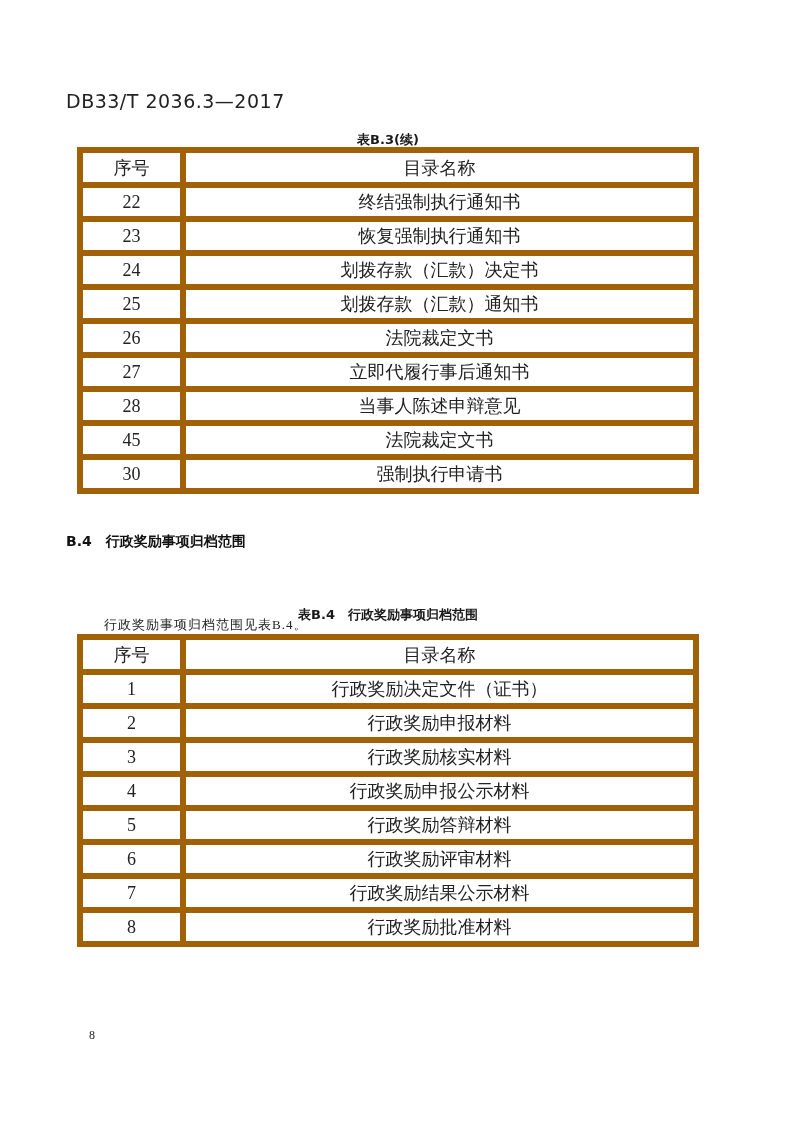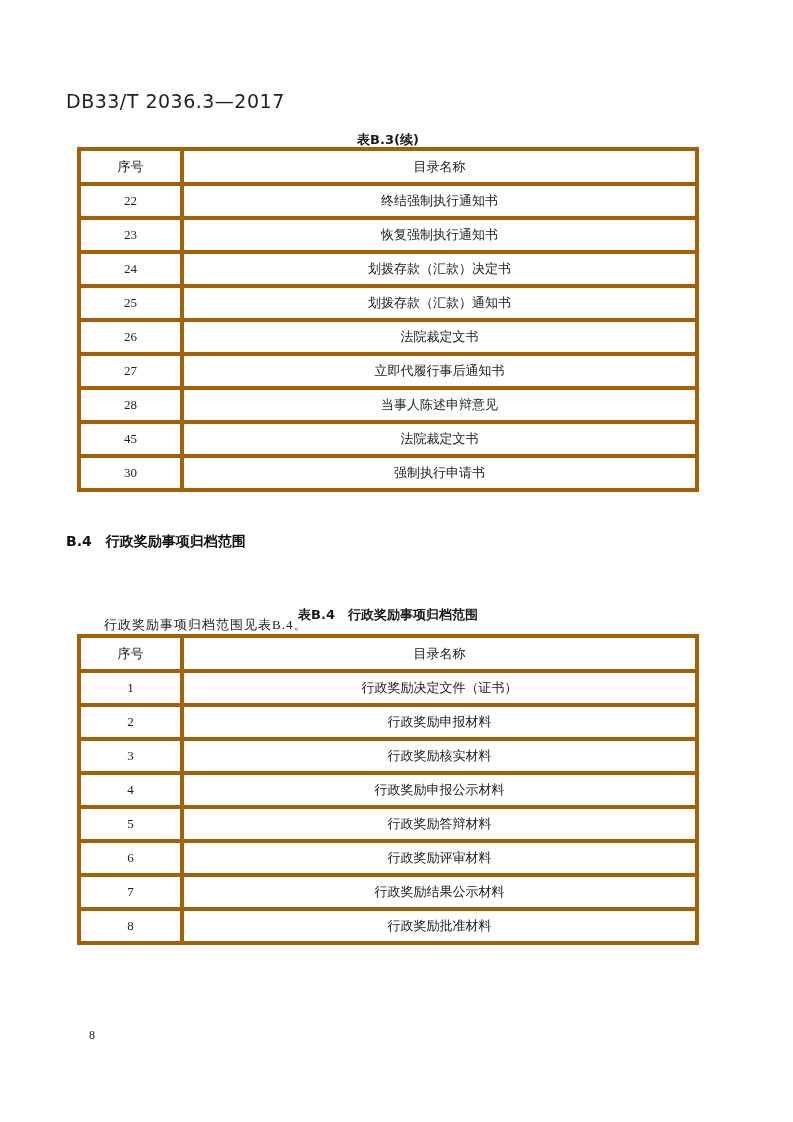--- a/index.html
+++ b/index.html
@@ -25,24 +25,24 @@
   .title-b3 { top: 124px; margin-top: 7px; }
   .title-b4 { top: 606px; }
   .doc-table {
     position: absolute; left: 77px; width: 622px;
     border-collapse: collapse; table-layout: fixed;
     border: 2px solid #3c3c3c;
   }
   .tbl-b3 { top: 147px; }
   .tbl-b4 { top: 634px; }
   .doc-table th, .doc-table td {
-    border: 4px solid #a16207;
+    border: 6px solid #a16207;
     height: 34px;
     text-align: center; vertical-align: middle;
-    font-size: 13px; font-weight: normal;
+    font-size: 18px; font-weight: normal;
     color: #222;
     padding: 0 4px;
   }
   .doc-table th { height: 35px; }
   .doc-table .col-num { width: 103px; }
   .section-heading {
     position: absolute; left: 66px; top: 533px;
     font-family: "DejaVu Sans", "Liberation Sans", sans-serif;
     font-weight: bold; font-size: 14px; color: #111;
   }

